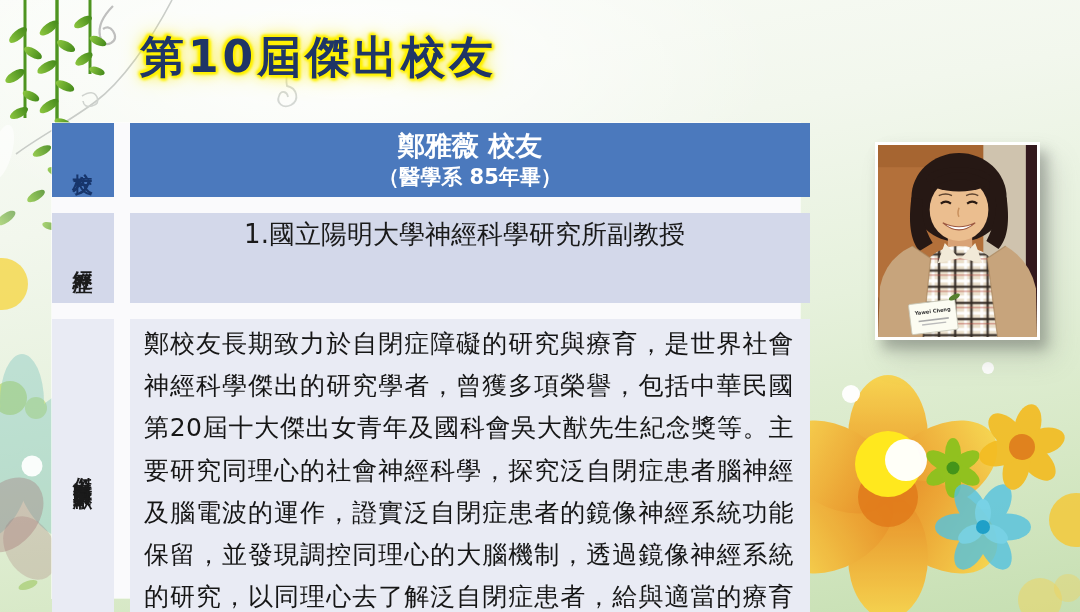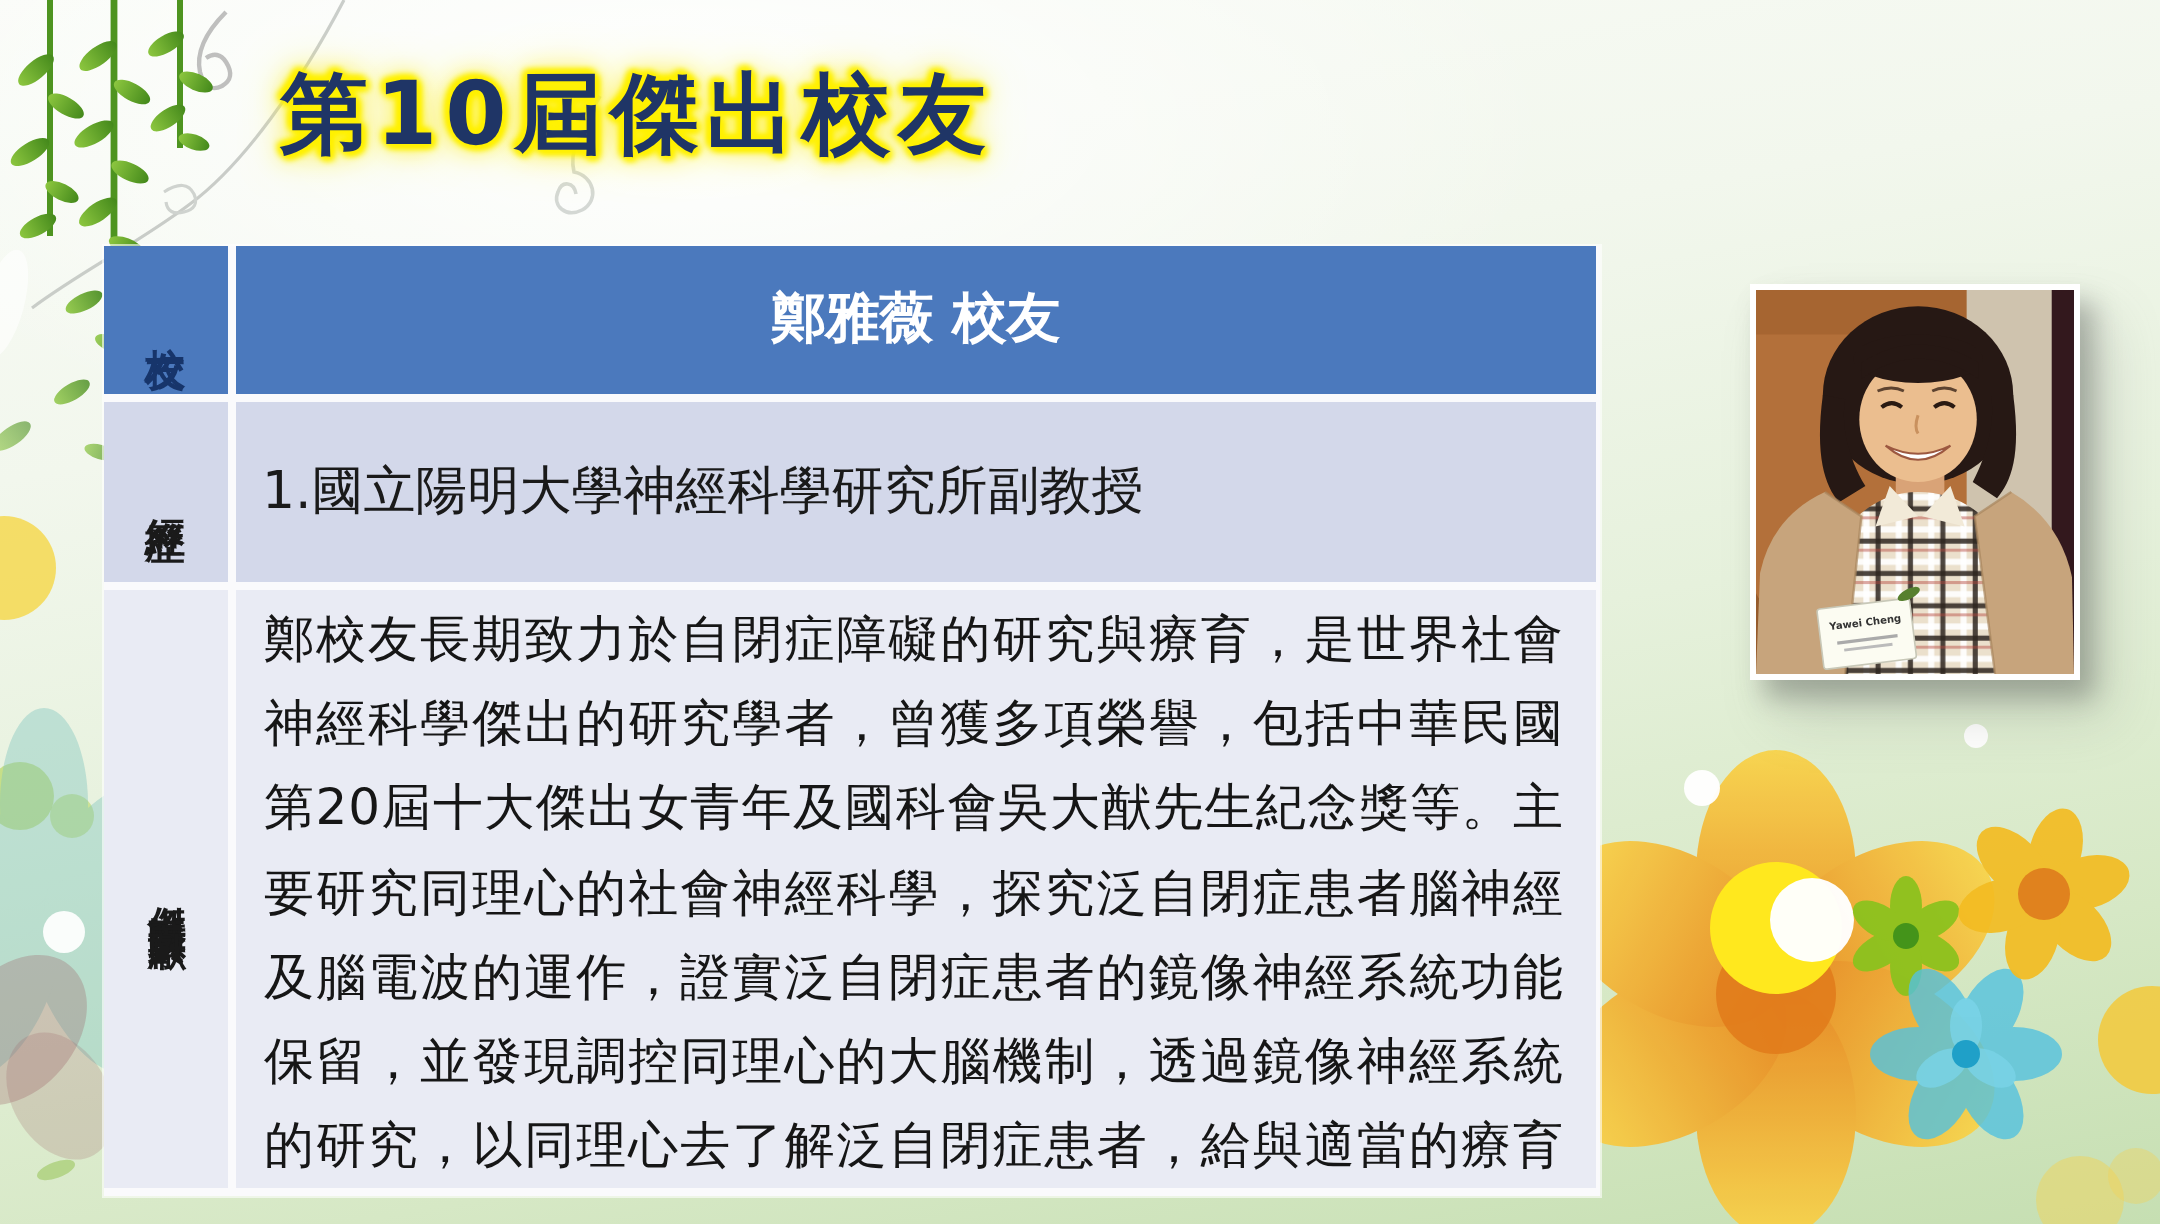--- a/index.html
+++ b/index.html
@@ -24,21 +24,21 @@
       -2px 0 3px var(--title_glow,#FFF100), 2px 0 3px var(--title_glow,#FFF100),
       0 -2px 3px var(--title_glow,#FFF100), 0 2px 3px var(--title_glow,#FFF100),
       -2px -2px 3px var(--title_glow,#FFF100), 2px 2px 3px var(--title_glow,#FFF100),
       0 0 12px var(--title_glow,#FFF100), 0 0 22px #FFEE55;
   }
 
   
   .table{
     position:absolute;left:52px;top:123px;width:748px;height:475px;z-index:2;
     display:grid;grid-template-columns:62px 680px;grid-template-rows:74px 90px 299px;
-    gap:4px;background:var(--table_border,#FAFAFC);
+    gap:16px;background:var(--table_border,#FAFAFC);
     box-shadow:0 0 0 1px rgba(255,255,255,.6);
   }
   .cell{overflow:hidden;}
   .hdr-blue{background:var(--header_blue,#4B79BD);}
   .row-light{background:var(--row_light,#D3D8EA);}
   .row-lighter{background:var(--row_lighter,#E9EBF4);}
   .vlabel{
     display:flex;align-items:center;justify-content:center;
     font-weight:bold;color:var(--text_dark,#1A1A1A);
   }
@@ -48,21 +48,21 @@
   }
   .vlabel.navy{color:var(--label_navy,#17356B);}
   .vlabel.long span{font-size:19px;letter-spacing:2px;}
   .alumna-cell{
     display:flex;flex-direction:column;align-items:center;justify-content:center;
     color:#FFFFFF;font-weight:bold;text-align:center;
   }
   .alumna-name{font-size:27px;line-height:34px;}
   .alumna-detail{font-size:21px;line-height:28px;}
   .exp-cell{
-    display:flex;flex-direction:column;justify-content:center;
+    display:flex;flex-direction:row;justify-content:center;
     padding:0 24px 0 13px;color:var(--text_dark,#1A1A1A);
   }
   .exp-item{font-size:26px;line-height:42px;white-space:nowrap;}
   .para-cell{padding:4px 16px 0 14px;}
   .para-text{
     margin:0;font-size:25px;line-height:42.2px;letter-spacing:.5px;
     color:#161616;text-align:justify;
   }
 
   
@@ -209,20 +209,21 @@
   </svg>
 
   <h1 class="title">第10屆傑出校友</h1>
 
   <div class="table">
     <div class="cell hdr-blue vlabel navy">
       <span>校友</span>
     </div>
     <div class="cell hdr-blue alumna-cell">
       <div class="alumna-name">鄭雅薇 校友</div>
+      <div class="alumna-detail">（醫學系 85年畢）</div>
     </div>
 
     <div class="cell row-light vlabel">
       <span>經歷</span>
     </div>
     <div class="cell row-light exp-cell">
       <div class="exp-item">1.國立陽明大學神經科學研究所副教授</div>
     </div>
 
     <div class="cell row-lighter vlabel long">

